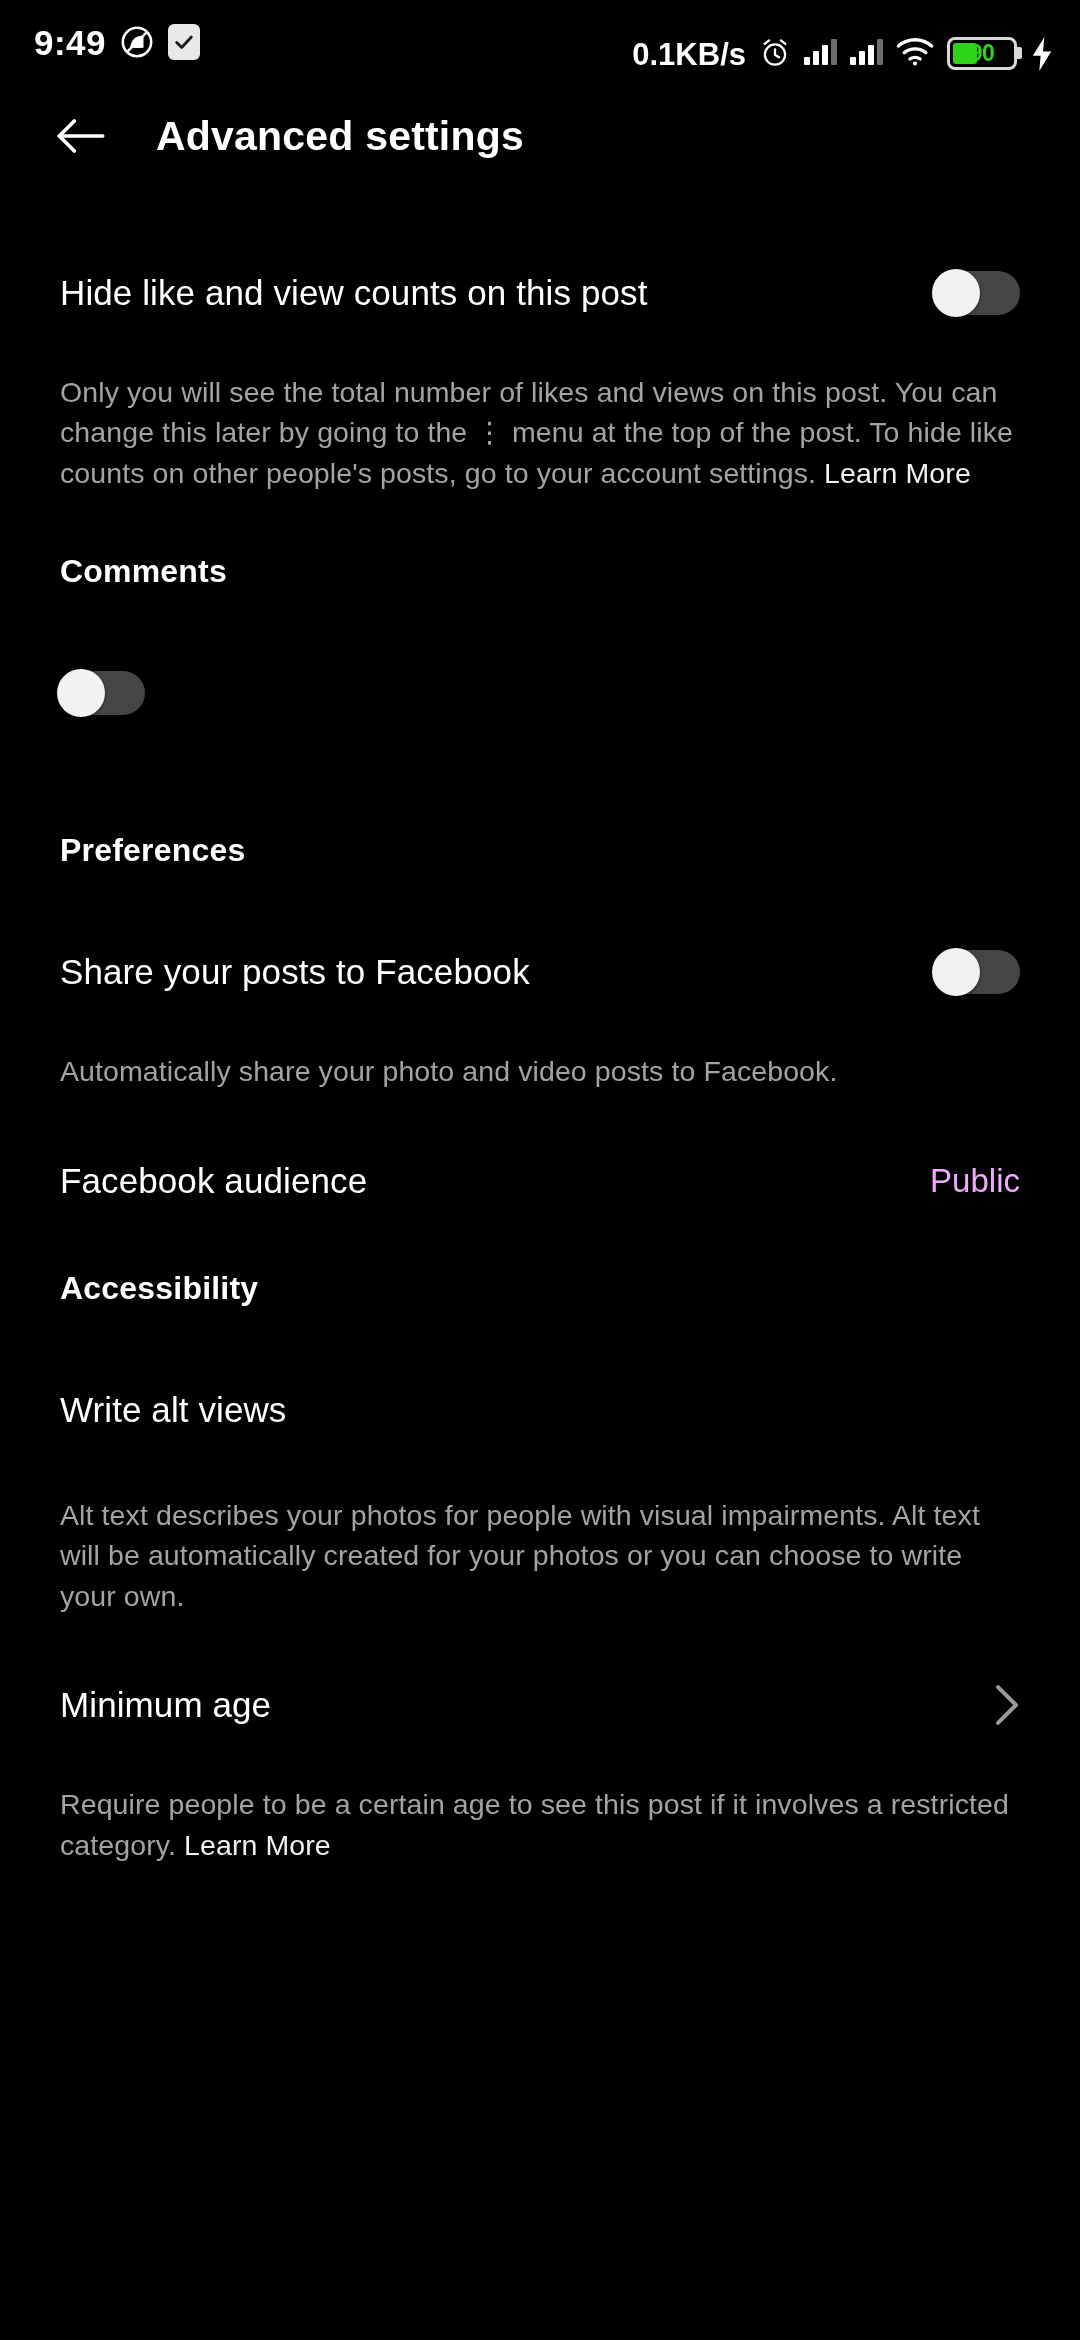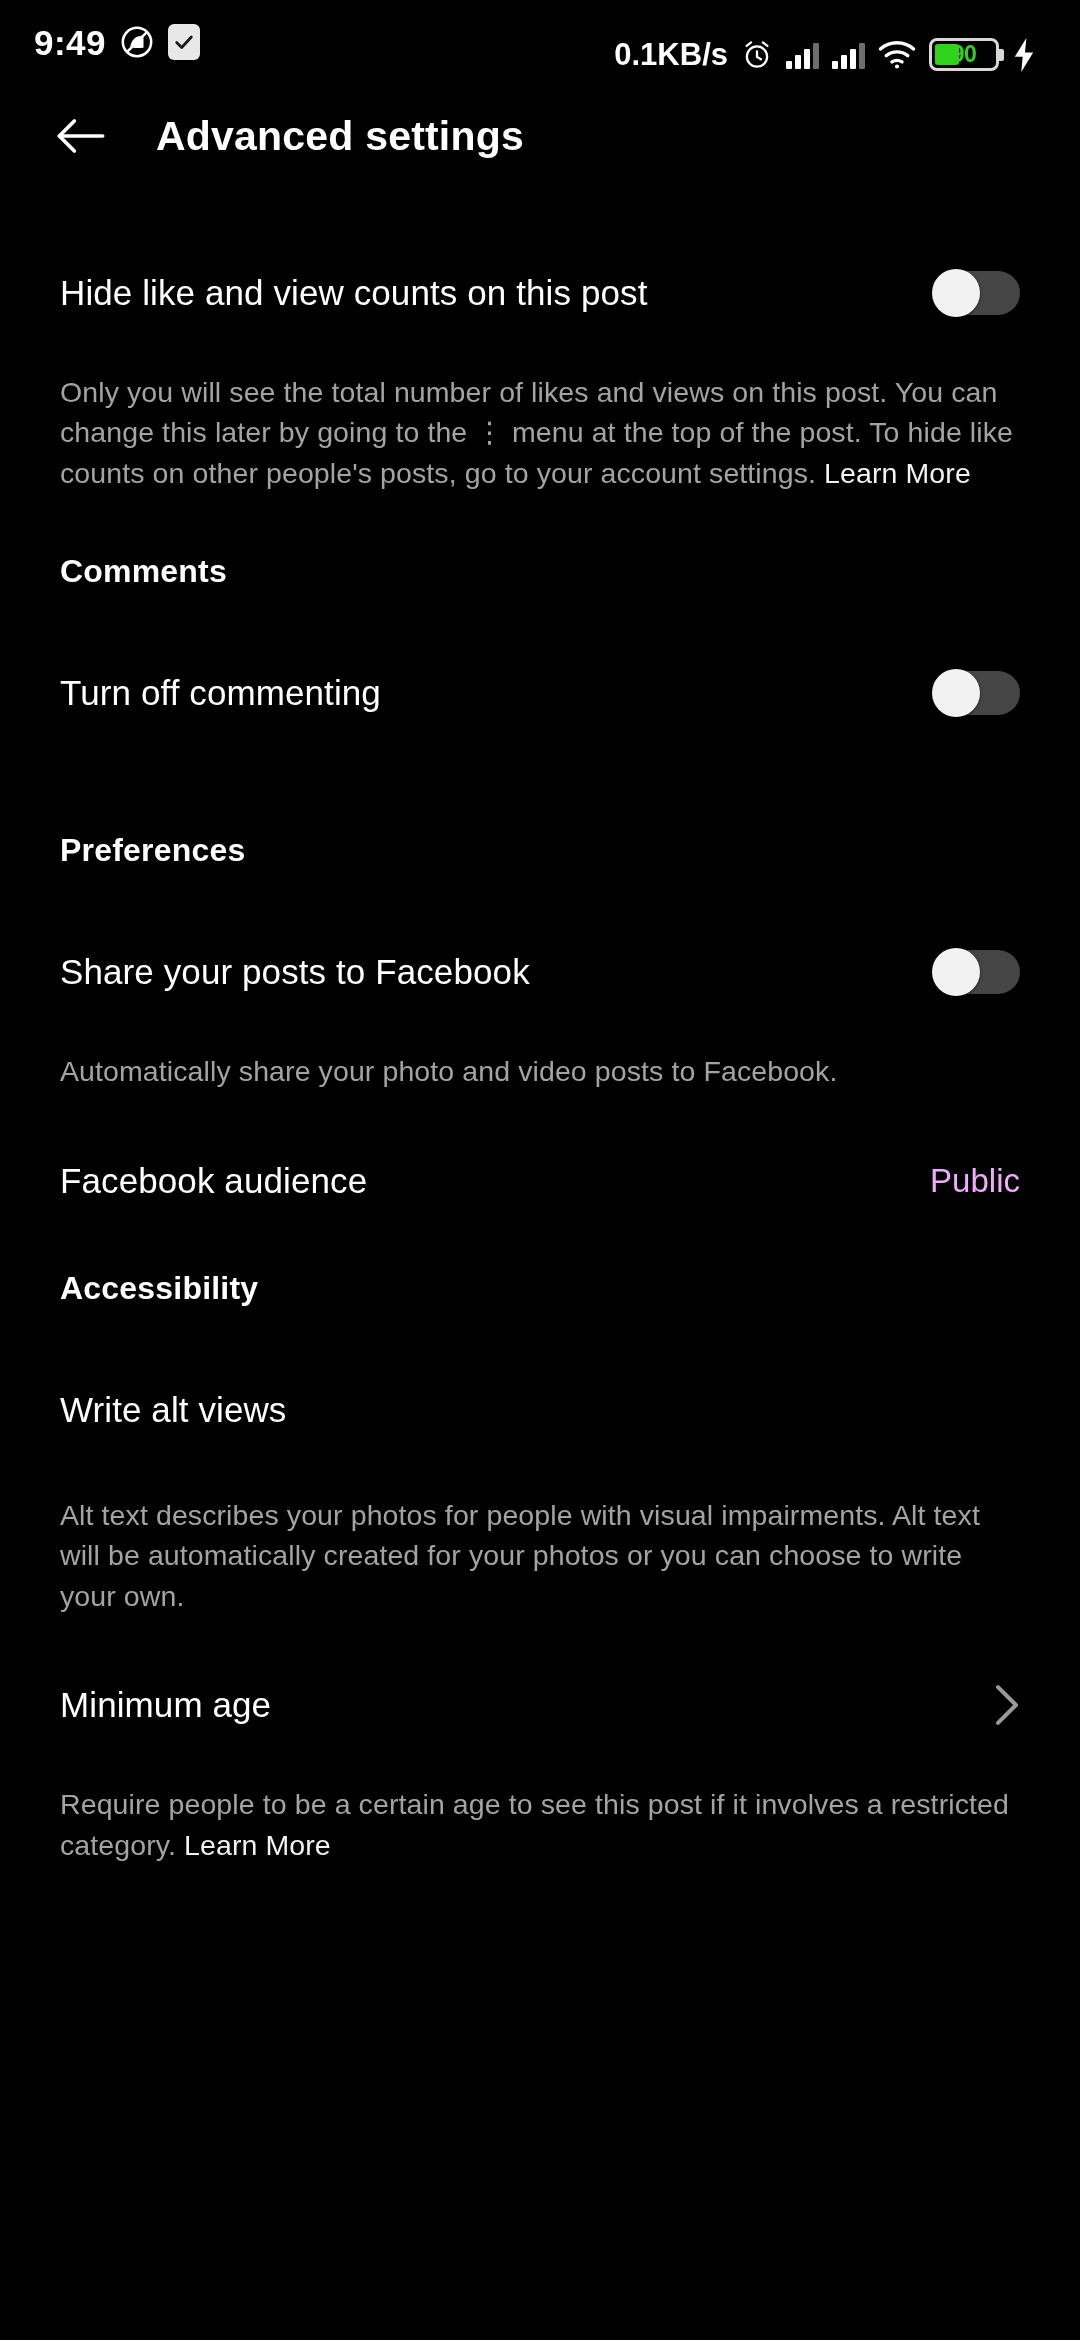--- a/index.html
+++ b/index.html
@@ -8,26 +8,26 @@
     background:#000;
     font-family:"Liberation Sans", sans-serif;
     overflow:hidden;
   }
   .screen { width:1080px; height:2340px; background:#000; position:relative; }
 
   
   .statusbar {
     height:84px; width:100%;
     display:flex; align-items:center;
-    padding:0 44px 0 34px;
+    padding:0 26px 0 34px;
     color:#fff;
   }
   .sb-left { display:flex; align-items:center; gap:14px; }
   .sb-time { font-size:35px; font-weight:bold; letter-spacing:.5px; line-height:1; }
-  .sb-right { margin-left:auto; display:flex; align-items:center; gap:13px;margin-top:25px; }
+  .sb-right { margin-left:auto; display:flex; align-items:flex-start; gap:13px;margin-top:25px; }
   .sb-net { font-size:31px; font-weight:bold; letter-spacing:0; }
 
   .icon-dnd { width:34px; height:34px; display:block; }
   .icon-check-badge {
     width:32px; height:36px; border-radius:6px; background:#e8e8e8;
     display:flex; align-items:center; justify-content:center;
   }
   .icon-check-badge svg { width:22px; height:22px; display:block; }
   .icon-alarm { width:32px; height:32px; display:block; }
   .icon-wifi { width:38px; height:30px; display:block; }
@@ -194,21 +194,20 @@
 
     <p class="desc"><span>Only you will see the total number of likes and views on this post. You can change this later by going to the ⋮ menu at the top of the post. To hide like counts on other people's posts, go to your account settings. </span><span class="link">Learn More</span></p>
 
     <div class="gap-c"></div>
 
     <div class="section-title">Comments</div>
 
     <div class="gap-e"></div>
 
     <div class="row">
-      <span class="row-label">Turn off commenting</span>
       <span class="toggle">
           <span class="thumb"></span>
         </span>
     </div>
 
     <div class="gap-b"></div>
 
 
     <div class="gap-c"></div>
 

